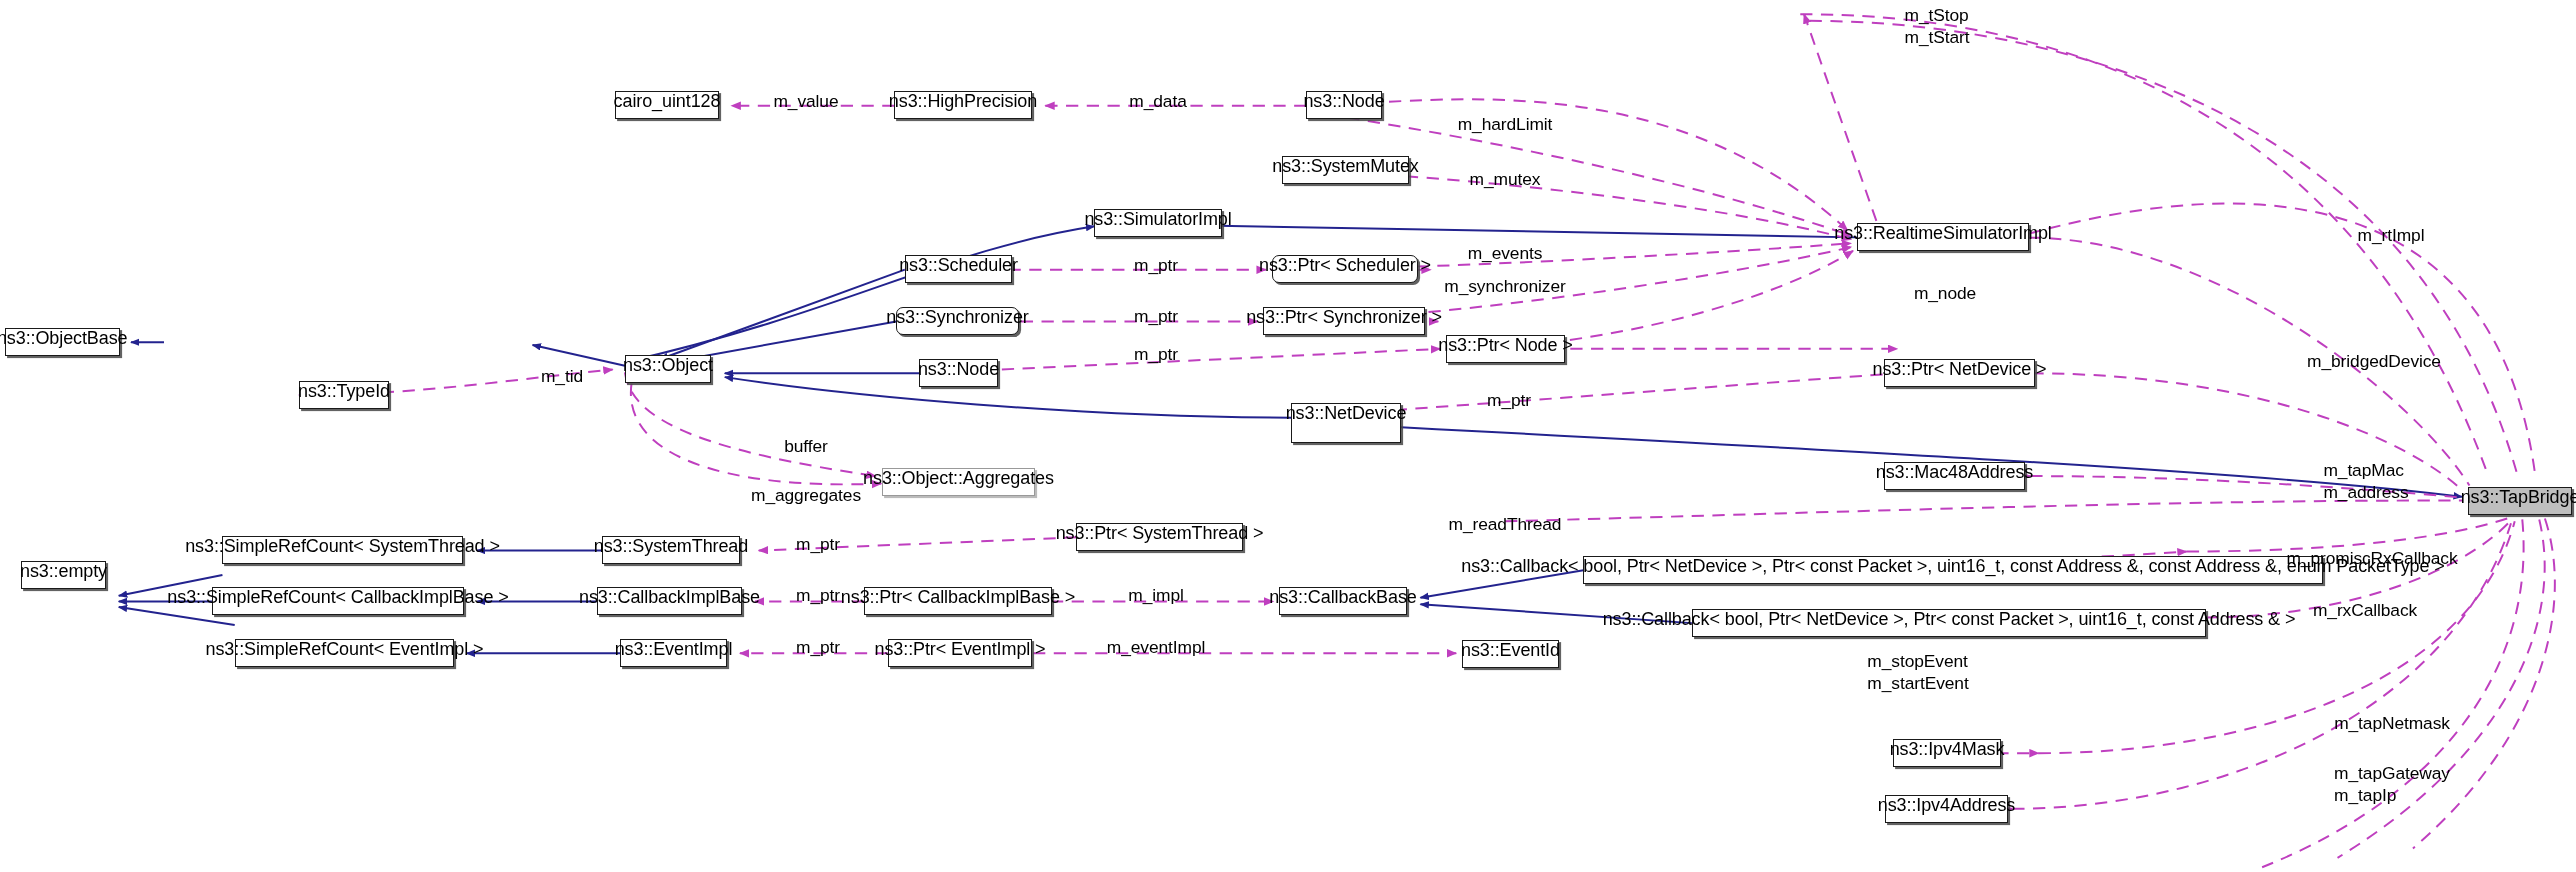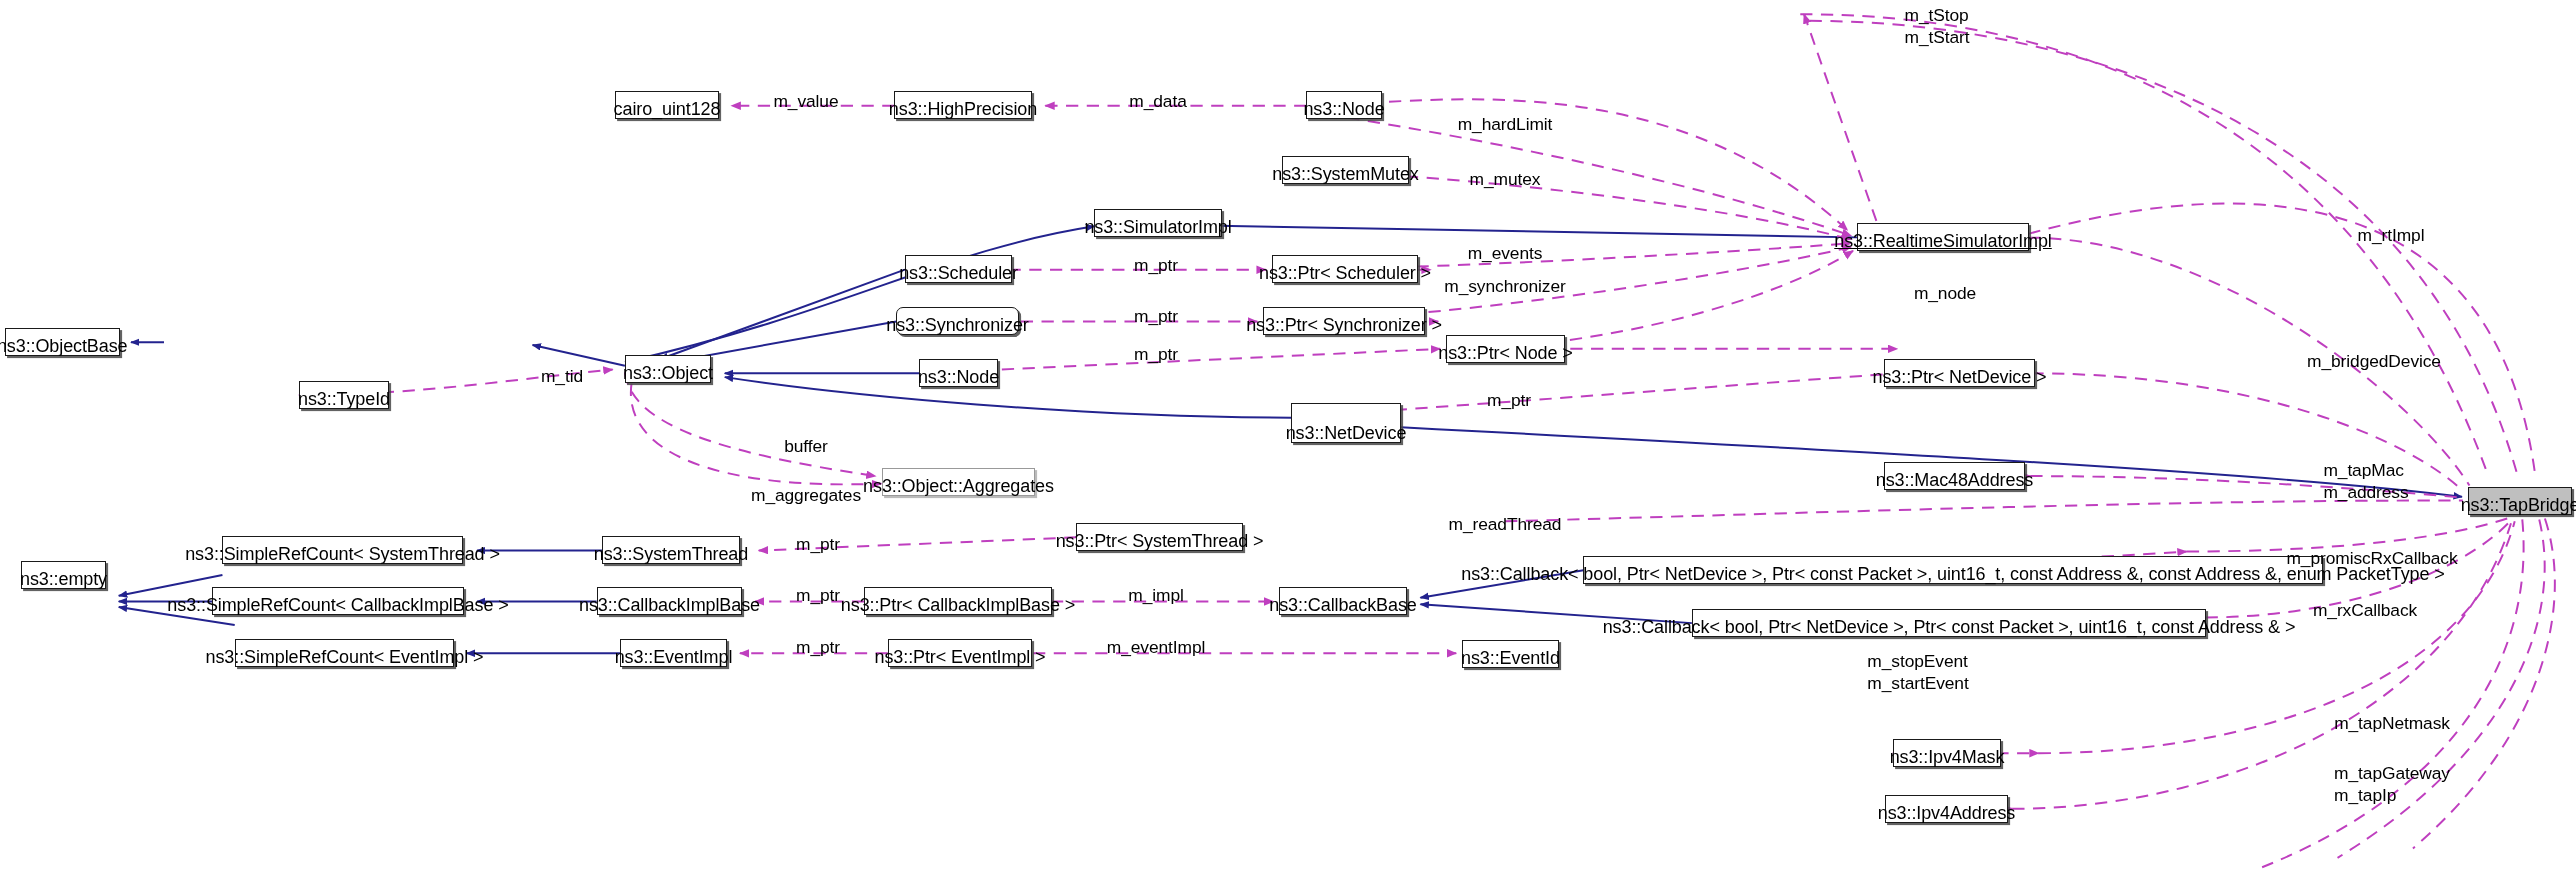--- a/index.html
+++ b/index.html
@@ -21,21 +21,21 @@
     height:873px;
     pointer-events:none;
   }
   .node{
     position:absolute;
     box-sizing:border-box;
     background:#ffffff;
     border:1.5px solid #1a1a1a;
     color:#000000;
     display:flex;
-    align-items:flex-end;
+    align-items:flex-start;
     justify-content:center;
     white-space:nowrap;
     font-size:18px;
     line-height:1;
     letter-spacing:-0.1px;
     box-shadow:2.1px 2.1px 0 0 rgba(70,70,70,0.85);
     padding:0 21px;
   }
   .node.current{
     background:#bfbfbf;
@@ -193,41 +193,41 @@
     </div>
 
   <div class="node" style="left:919px;top:359px;width:79px;height:28px;">
       <span>ns3::Node</span>
     </div>
 
   <div class="node" style="left:1291px;top:403px;width:110px;height:40px;">
       <span>ns3::NetDevice</span>
     </div>
 
-  <div class="node" style="left:1272px;top:255px;width:146px;height:28px;">
+  <div class="node" style="left:1272px;top:255px;width:146px;height:28px;border-radius:7px;">
       <span>ns3::Ptr&lt; Scheduler &gt;</span>
     </div>
 
   <div class="node" style="left:1263px;top:307px;width:162px;height:28px;">
       <span>ns3::Ptr&lt; Synchronizer &gt;</span>
     </div>
 
   <div class="node" style="left:1446px;top:335px;width:119px;height:28px;">
       <span>ns3::Ptr&lt; Node &gt;</span>
     </div>
 
   <div class="node" style="left:1884px;top:359px;width:151px;height:28px;">
       <span>ns3::Ptr&lt; NetDevice &gt;</span>
     </div>
 
   <div class="node" style="left:1884px;top:462px;width:141px;height:28px;">
       <span>ns3::Mac48Address</span>
     </div>
 
-  <div class="node" style="left:1857px;top:223px;width:172px;height:28px;text-decoration:underline;">
+  <div class="node" style="left:1857px;top:223px;width:172px;height:28px;">
       <span>ns3::RealtimeSimulatorImpl</span>
     </div>
 
   <div class="node" style="left:21px;top:561px;width:85px;height:28px;">
       <span>ns3::empty</span>
     </div>
 
   <div class="node" style="left:222px;top:536px;width:241px;height:28px;">
       <span>ns3::SimpleRefCount&lt; SystemThread &gt;</span>
     </div>

